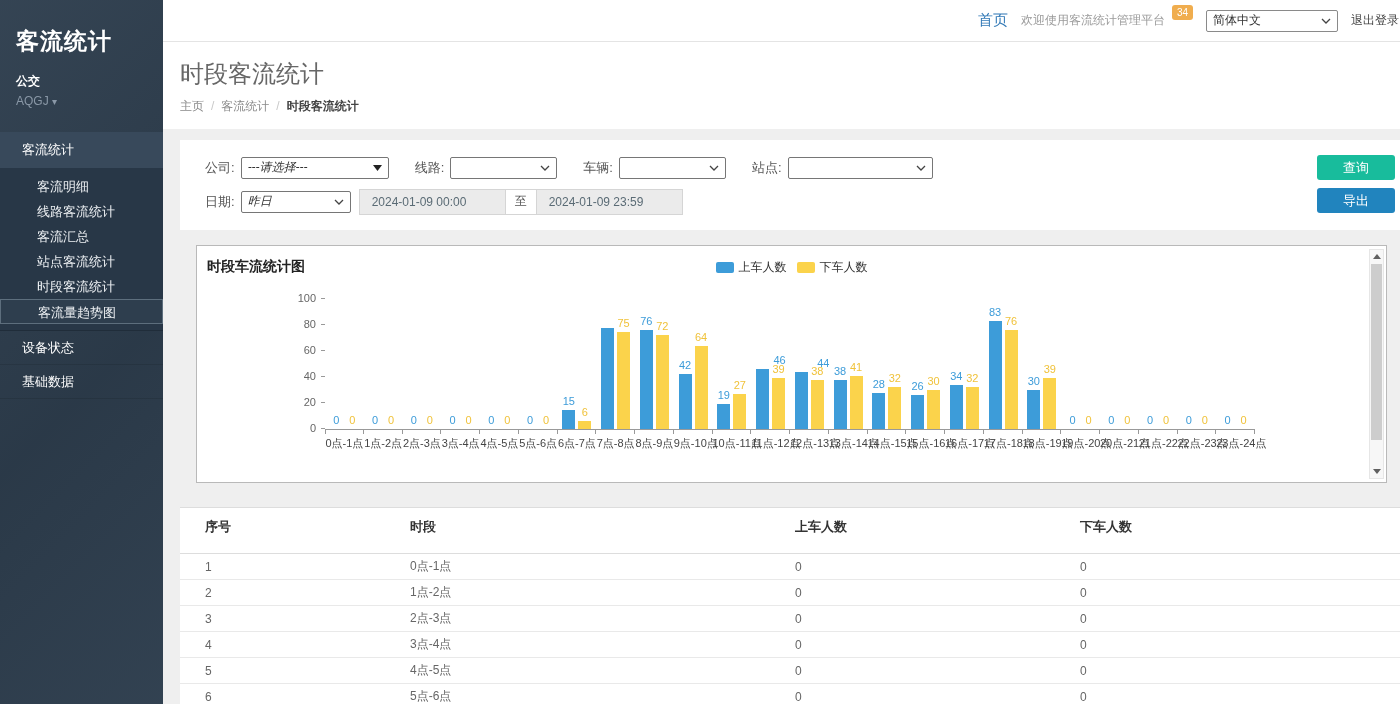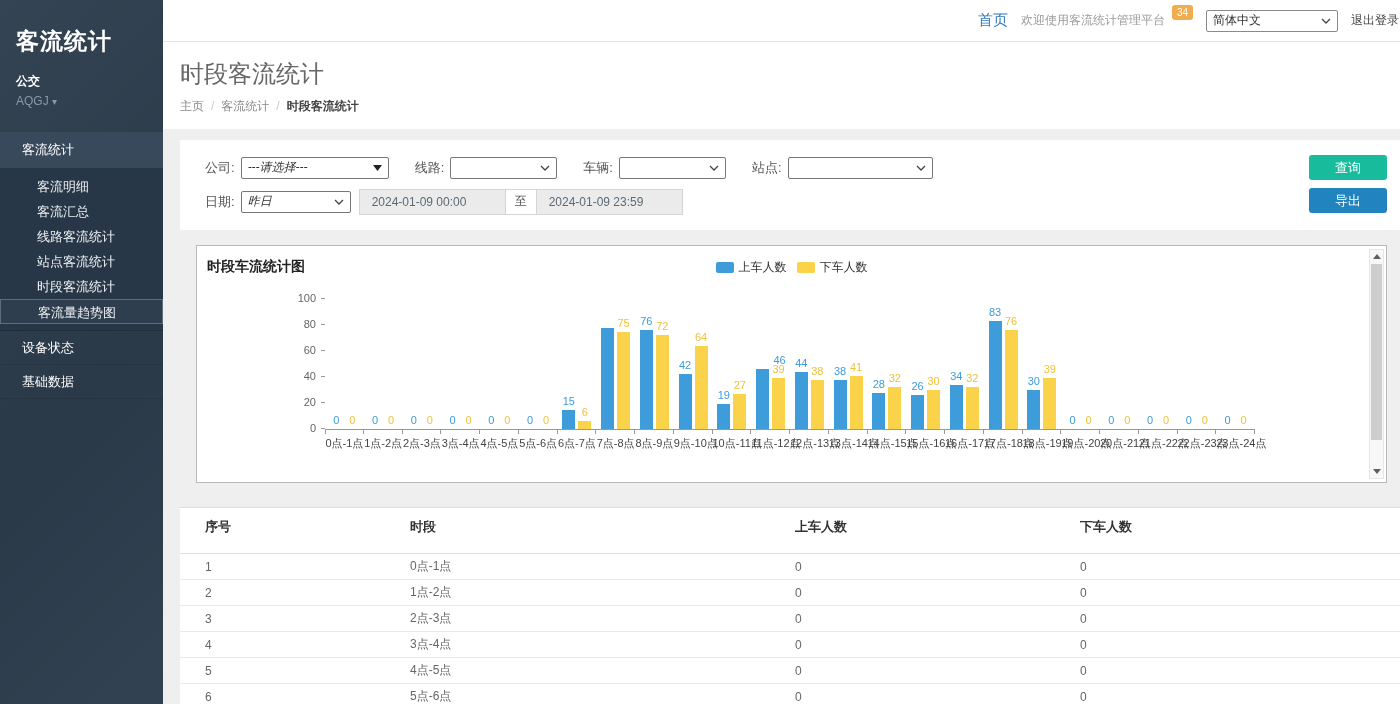--- a/index.html
+++ b/index.html
@@ -44,21 +44,21 @@
   .f-row + .f-row { margin-top:9px; }
   .f-label { font-size:13px; color:#555; margin-right:6px; }
   .f-gap { width:26px; }
   .select { height:22px; border:1px solid #767676; border-radius:2px; background:#fff; display:flex; align-items:center; justify-content:space-between; padding:0 6px; font-size:12px; color:#333; cursor:pointer;font-style:italic; }
   .sel-company { width:148px; }
   .sel-small { width:107px; }
   .sel-station { width:145px; }
   .sel-date { width:110px; }
   .date-input { height:26px; width:147px; background:#ebebeb; border:1px solid #d5d5d5; color:#5a6b75; font-size:12px; display:flex; align-items:center; padding-left:12px; }
   .to-box { height:26px; background:#fff; border-top:1px solid #d5d5d5; border-bottom:1px solid #d5d5d5; color:#555; font-size:12px; display:flex; align-items:center; padding:0 9px; }
-  .btn { position:absolute; right:13px; width:78px; height:25px; border:none; border-radius:3px; color:#fff; font-size:13px; cursor:pointer; font-family:inherit; }
+  .btn { position:absolute; right:5px; width:78px; height:25px; border:none; border-radius:3px; color:#fff; font-size:13px; cursor:pointer; font-family:inherit; }
   .btn-query { top:15px; background:#18bc9c; }
   .btn-export { top:48px; background:#2184be; }
 
   
   .chart-panel { position:relative; margin:15px 0 0 16px; width:1191px; height:238px; background:#fff; border:1px solid #b9b9b9; padding-top:12px; }
   .chart-header { position:relative; height:18px; }
   .chart-title { position:absolute; left:10px; top:0; font-size:14px; font-weight:bold; color:#222; }
   .legend { position:absolute; left:50%; transform:translateX(-50%); top:1px; display:flex; align-items:center; gap:10px; }
   .legend-item { display:flex; align-items:center; gap:5px; font-size:12px; color:#333; cursor:pointer; }
   .legend-swatch { width:18px; height:11px; border-radius:2px; }
@@ -103,22 +103,22 @@
       <div class="sb-org">公交</div>
       <div class="sb-orgcode">
         <span>AQGJ</span>
         <span class="caret">▾</span>
       </div>
     </div>
     <nav class="sb-menu">
       <div class="sb-group-header">客流统计</div>
       <div class="sb-submenu" id="sb-submenu">
           <div class="sb-subitem">客流明细</div>
+          <div class="sb-subitem">线路客流统计</div>
           <div class="sb-subitem">客流汇总</div>
-          <div class="sb-subitem">线路客流统计</div>
           <div class="sb-subitem">站点客流统计</div>
           <div class="sb-subitem">时段客流统计</div>
           <div class="sb-subitem focused">客流量趋势图</div>
         </div>
       <div class="sb-section">设备状态</div>
       <div class="sb-section">基础数据</div>
     </nav>
   </aside>
 
   <div class="main">
@@ -340,21 +340,21 @@
                   <span class="bar-val" style="color: rgb(61, 156, 217); bottom: 62.8px; margin-left: 17px;">46</span>
                 </div>
                 <div class="bar-col">
                   <div class="bar" style="height: 50.7px; background: rgb(251, 211, 75);"></div>
                   <span class="bar-val" style="color: rgb(240, 194, 58); bottom: 53.7px;">39</span>
                 </div>
               </div>
               <div class="bar-group" style="width: 38.75px;">
                 <div class="bar-col">
                   <div class="bar" style="height: 57.2px; background: rgb(61, 156, 217);"></div>
-                  <span class="bar-val" style="color: rgb(61, 156, 217); bottom: 60.2px;">44</span>
+                  <span class="bar-val" style="color: rgb(61, 156, 217); bottom: 60.2px; margin-left: 22px;">44</span>
                 </div>
                 <div class="bar-col">
                   <div class="bar" style="height: 49.4px; background: rgb(251, 211, 75);"></div>
                   <span class="bar-val" style="color: rgb(240, 194, 58); bottom: 52.4px;">38</span>
                 </div>
               </div>
               <div class="bar-group" style="width: 38.75px;">
                 <div class="bar-col">
                   <div class="bar" style="height: 49.4px; background: rgb(61, 156, 217);"></div>
                   <span class="bar-val" style="color: rgb(61, 156, 217); bottom: 52.4px;">38</span>

